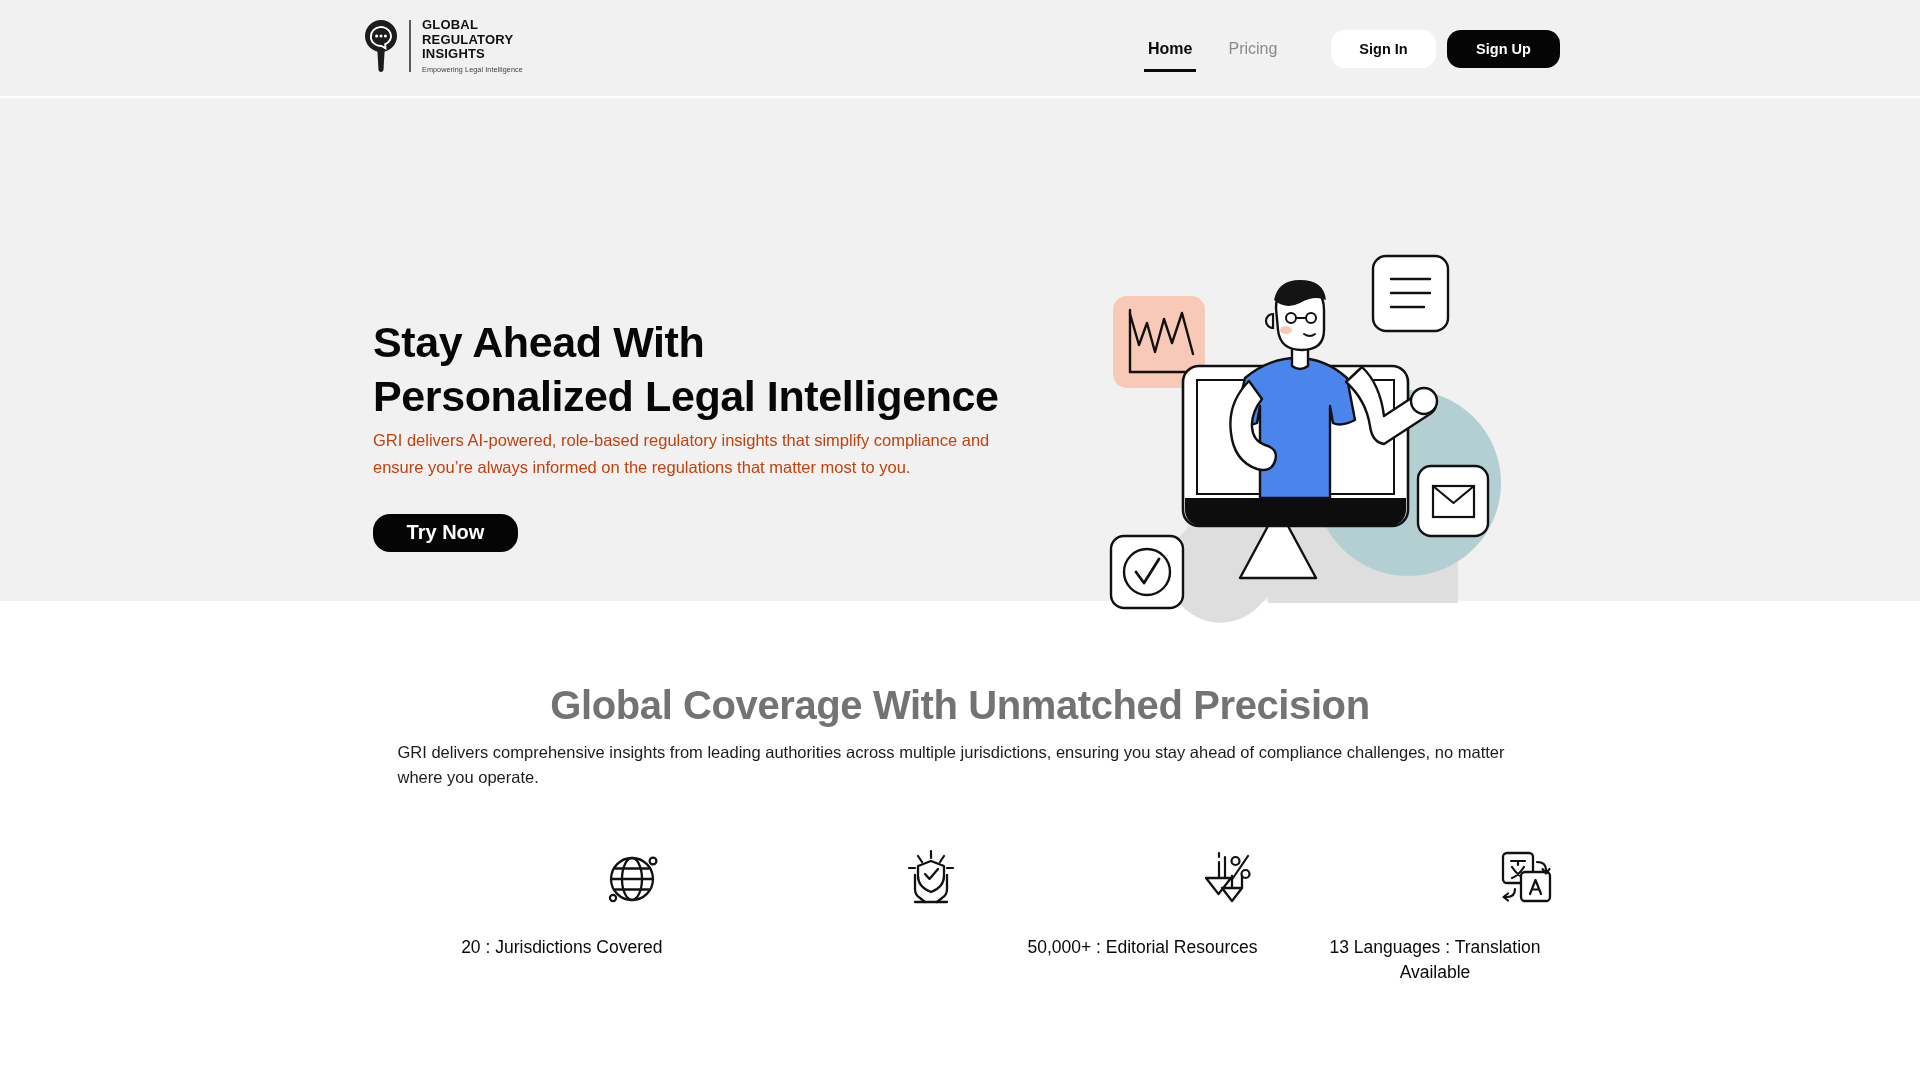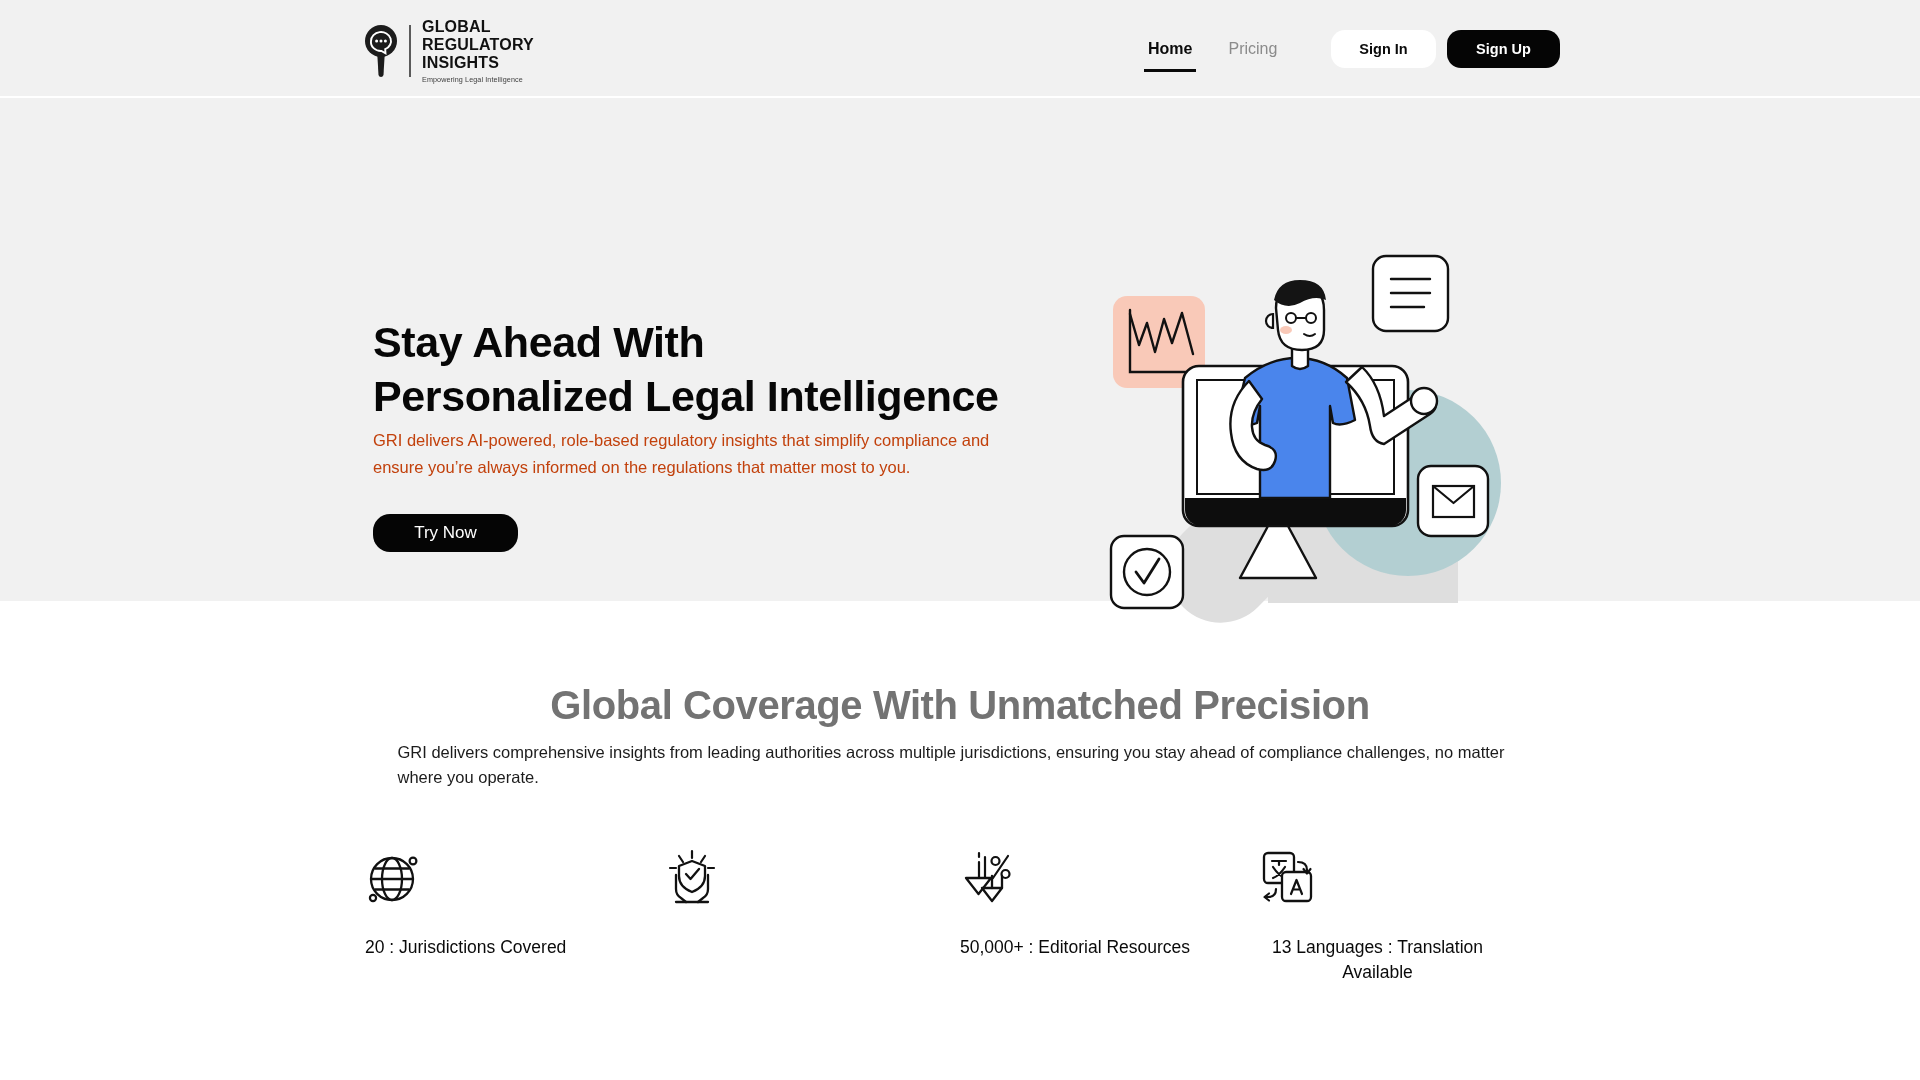--- a/index.html
+++ b/index.html
@@ -21,21 +21,21 @@
     position:relative;
   }
   .logo-wrap {
     position:absolute; left:364px; top:18px;
     display:flex; align-items:center; gap:11px;
   }
   .logo-mark { width:34px; height:56px; flex:0 0 auto; }
   .logo-divider { width:2px; height:52px; background:#5a5a5a; }
   .logo-text { display:flex; flex-direction:column; justify-content:center; }
   .logo-line {
-    font-size:16px; font-weight:bold; letter-spacing:0.2px;
+    font-size:13px; font-weight:bold; letter-spacing:0.2px;
     line-height:1.12; color:#111;
   }
   .logo-tag {
     font-size:7.2px; color:#3c3c3c; margin-top:3px; letter-spacing:0.1px;
   }
 
   .nav {
     position:absolute; left:1130px; top:0; height:98px;
     display:flex; align-items:center; gap:0;
   }
@@ -75,40 +75,40 @@
     font-size:43px; font-weight:bold; line-height:1.26;
     letter-spacing:-0.4px; color:#070707;
   }
   .hero-sub {
     margin-top:4px; font-size:16.5px; line-height:1.62;
     color:#c2410c; width:665px;
   }
   .try-now {
     margin-top:33px; width:145px; height:38px;
     background:#050505; color:#fff; border:none; border-radius:17px;
-    font-size:17px; font-weight:normal; cursor:pointer;
+    font-size:20px; font-weight:bold; cursor:pointer;
     font-family:"Liberation Sans", sans-serif;
   }
   .hero-art { position:absolute; left:1108px; top:150px; }
 
   
   .features { background:#ffffff; padding-top:82px; }
   .features-title {
     text-align:center; font-size:40px; font-weight:bold;
     letter-spacing:-0.4px; color:#737373;
   }
   .features-sub {
     margin:12px auto 10px; width:1125px; text-align:left;
     font-size:16.5px; line-height:1.52; color:#1c1c1c;
   }
   .stats {
     margin:56px auto 0; width:1190px;
     display:grid; grid-template-columns:repeat(4, 1fr);
   }
-  .stat { display:flex; flex-direction:column; align-items:flex-start; }
+  .stat { display:flex; flex-direction:column; align-items:flex-end; }
   .stat-icon { height:62px; display:flex; align-items:center; justify-content:center; }
   .stat-label {
     margin-top:27px; text-align:center; font-size:17.5px;
     line-height:1.42; color:#0a0a0a; max-width:240px;
   }
 </style>
 </head>
 <body>
 
 <header class="header">

